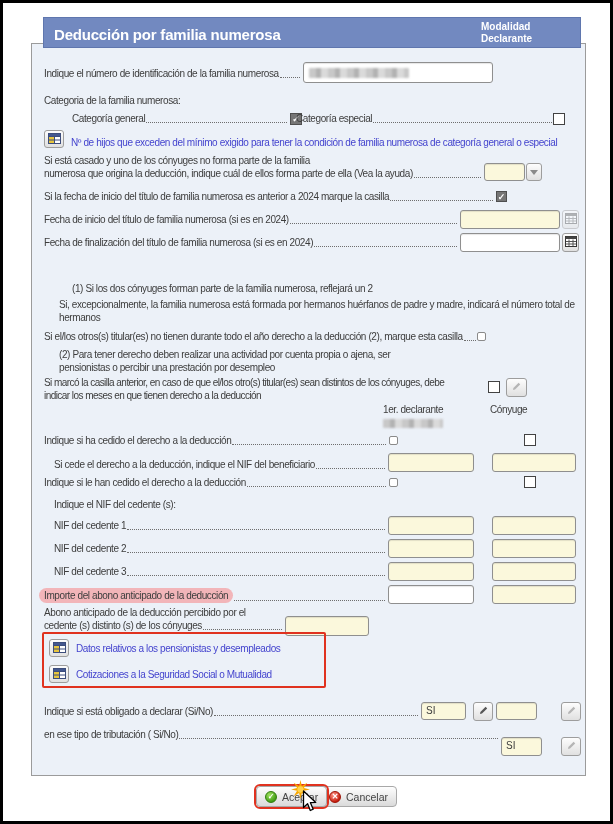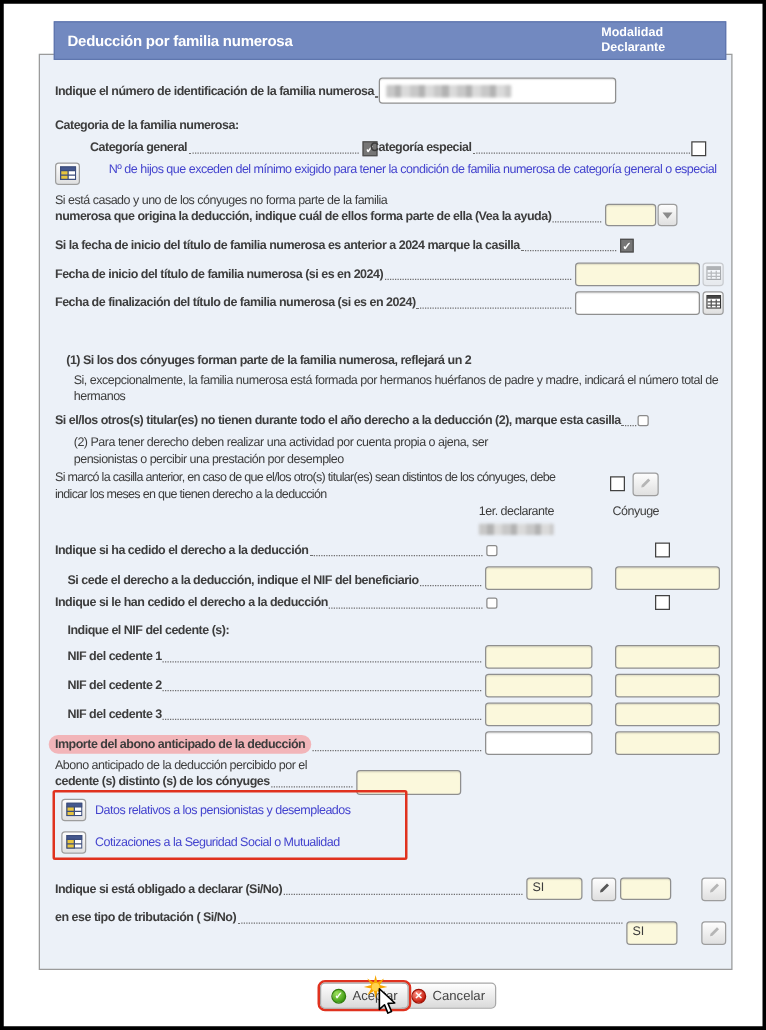--- a/index.html
+++ b/index.html
@@ -3,26 +3,26 @@
 <meta charset="utf-8">
 <style>
   html,body { margin:0; padding:0; }
   body {
     width:613px; height:824px; box-sizing:border-box;
     border:3px solid #000; background:#fff; position:relative; overflow:hidden;
     font-family:"Liberation Sans", sans-serif;
   }
   .hdr { position:absolute; left:40px; top:14px; width:538px; height:31px;
     background:#7289C0; border:1px solid #5F76AE; box-sizing:border-box; z-index:3; color:#fff; }
-  .hdr .title { position:absolute; left:10px; top:8px; font-size:12px; font-weight:bold; letter-spacing:-0.2px; }
+  .hdr .title { position:absolute; left:10px; top:8px; font-size:15px; font-weight:bold; letter-spacing:-0.2px; }
   .hdr .modality { position:absolute; left:437px; top:3px; font-size:10px; font-weight:bold; line-height:12px; }
   .panel { position:absolute; left:28px; top:40px; width:555px; height:733px;
     background:#ECF1F8; border:1px solid #9B9B9B; box-sizing:border-box; z-index:1; }
   .row { position:absolute; left:0; width:553px; }
-  .flex { display:flex; align-items:flex-end; box-sizing:border-box;font-weight:bold; }
+  .flex { display:flex; align-items:flex-end; box-sizing:border-box; }
   .ml { display:flex; flex-direction:column; box-sizing:border-box; }
   .lbl { font-size:10px; color:#3D3D3D; letter-spacing:-0.4px; white-space:nowrap; line-height:13px; }
   .tight { letter-spacing:-0.55px; }
   .dots { flex:1 1 auto; border-bottom:1px dotted #6E6E6E; margin:0 1px 2px 1px; min-width:6px; }
   .dots.fixed { flex:0 0 auto; width:12px; }
   .fld { position:absolute; height:19px; background:#fff; border:1px solid #8F8F8F; border-radius:3px;
     box-sizing:border-box; font-size:10px; color:#3D3D3D; line-height:16px; padding:0 4px;
     box-shadow:inset 0 1px 1px rgba(0,0,0,.10); }
   .yellow { background:#FBF8DC; }
   .cb { position:absolute; width:12px; height:12px; background:#fff; border:1px solid #424242; box-sizing:border-box; }
@@ -90,21 +90,21 @@
     </div>
     <div class="cb checked" style="left:258px;top:1px"></div>
     <div class="flex" style="position:absolute;left:264px;top:0;width:257px">
       <span class="lbl">Categoría especial</span>
       <div class="dots"></div>
     </div>
     <div class="cb" style="left:521px;top:1px"></div>
   </div>
 
   <div class="row" style="top:86px">
-    <div style="display:flex;align-items:flex-start;gap:23px;padding-left:12px">
+    <div style="display:flex;align-items:flex-end;gap:7px;padding-left:12px">
       <button class="ibtn static" style="width:20px;height:18px">
         <span><svg width="13" height="11" viewBox="0 0 13 11">
               <rect x="0.5" y="0.5" width="12" height="10" fill="#fff" stroke="#3C4D7C"></rect>
               <rect x="0.5" y="0.5" width="12" height="3" fill="#44588F" stroke="#3C4D7C"></rect>
               <rect x="0.5" y="3.5" width="6" height="7" fill="#E7C53E" stroke="#3C4D7C"></rect>
               <line x1="0.5" y1="7" x2="12.5" y2="7" stroke="#3C4D7C"></line>
             </svg></span>
       </button>
       <span class="link">Nº de hijos que exceden del mínimo exigido para tener la condición de familia numerosa de categoría general o especial</span>
     </div>
@@ -163,21 +163,21 @@
             <line x1="1" y1="6.5" x2="11" y2="6.5" stroke="#555"></line>
             <line x1="1" y1="9" x2="11" y2="9" stroke="#555"></line>
             <line x1="4" y1="4.5" x2="4" y2="11" stroke="#555"></line>
             <line x1="8" y1="4.5" x2="8" y2="11" stroke="#555"></line>
           </svg></span>
     </button>
   </div>
 
 
   <div class="row" style="top:238px">
-    <div class="flex" style="padding-left:21px">
+    <div class="flex" style="padding-left:40px">
         <span class="lbl">(1) Si los dos cónyuges forman parte de la familia numerosa, reflejará un 2</span>
       </div>
   </div>
   <div class="row" style="top:254px">
     <div class="ml" style="padding-left:27px">
       <span class="lbl">Si, excepcionalmente, la familia numerosa está formada por hermanos huérfanos de padre y madre, indicará el número total de</span>
       <span class="lbl">hermanos</span>
     </div>
   </div>
 

